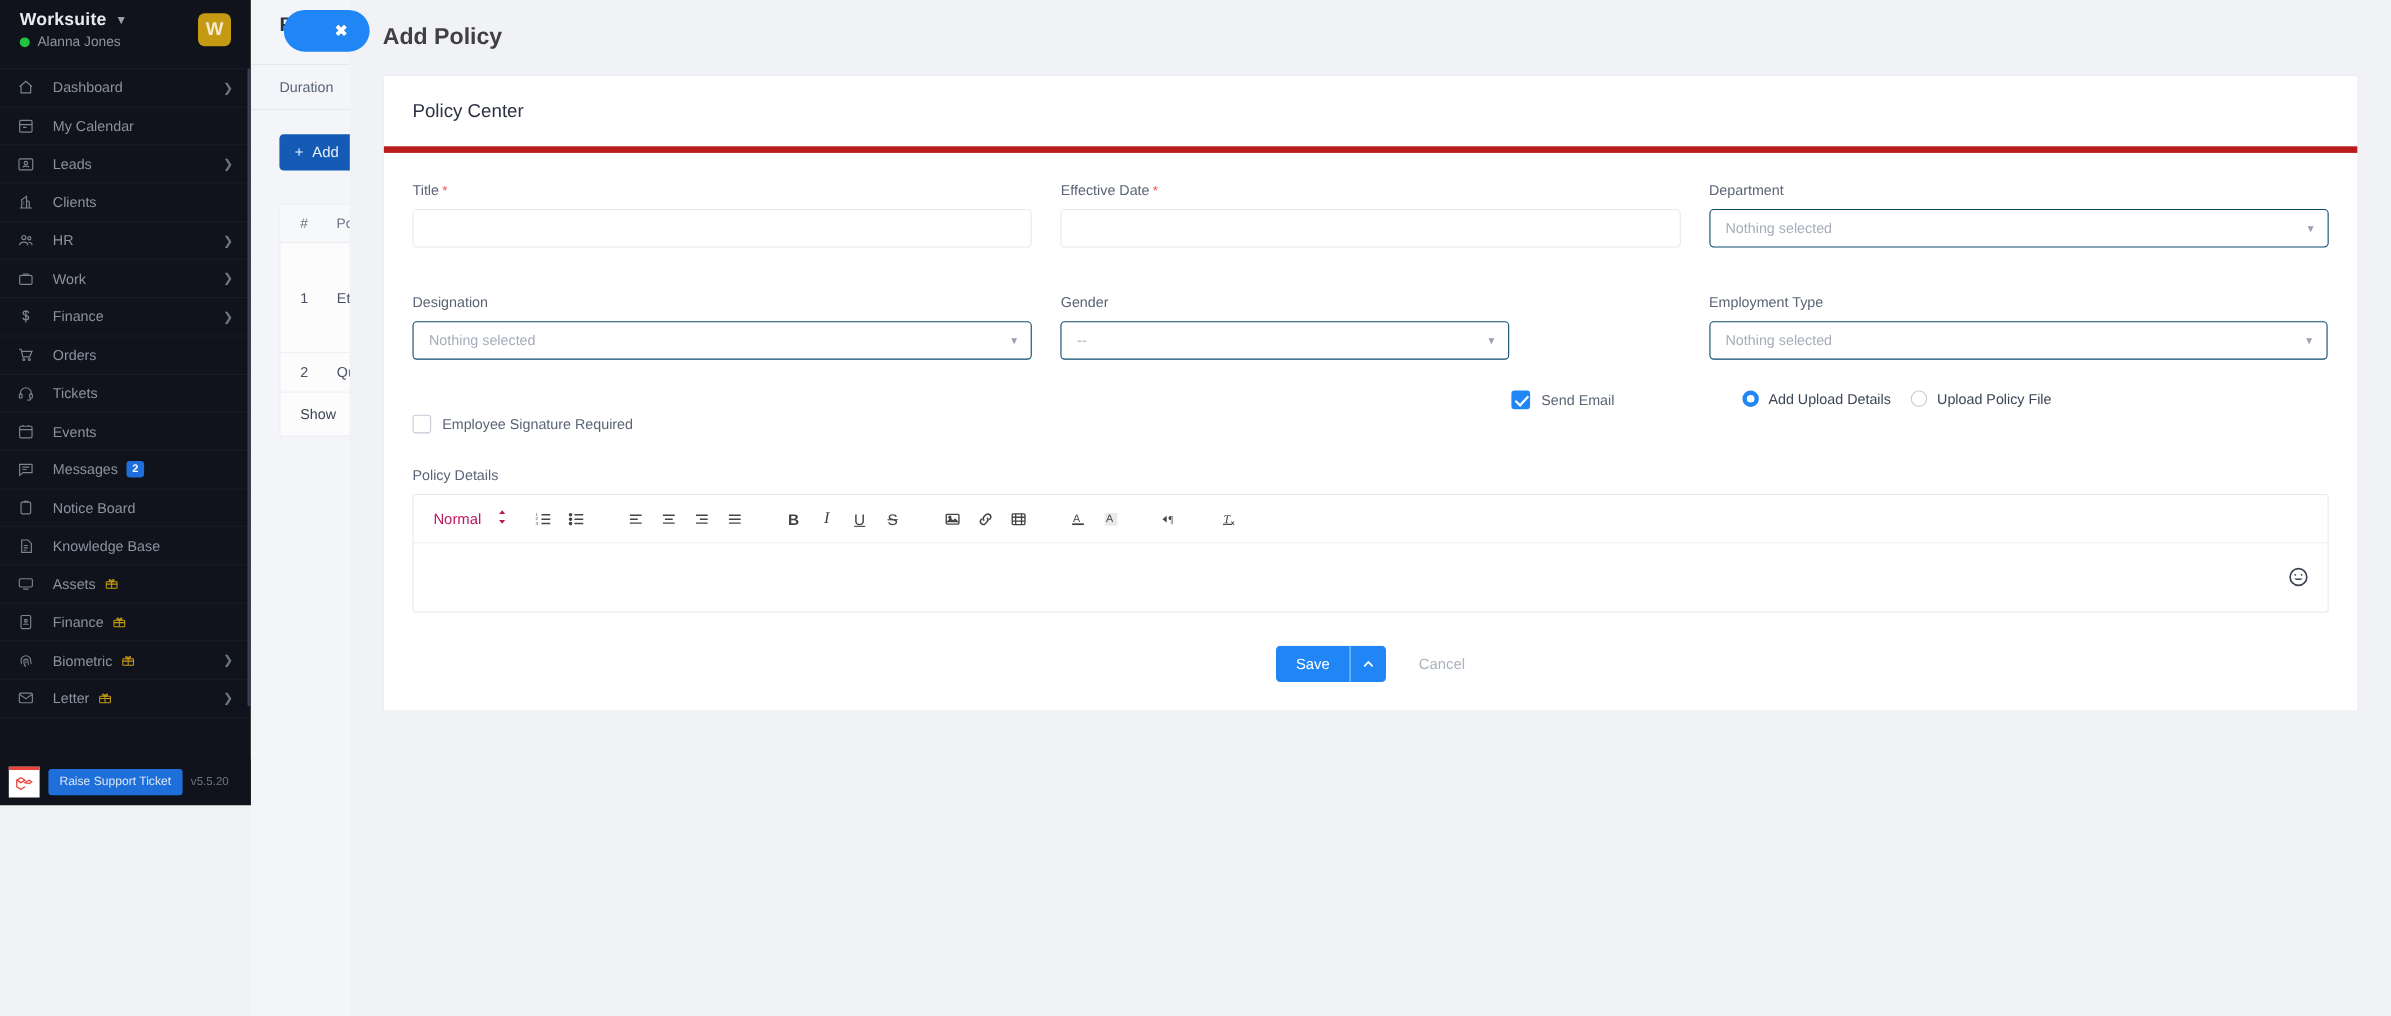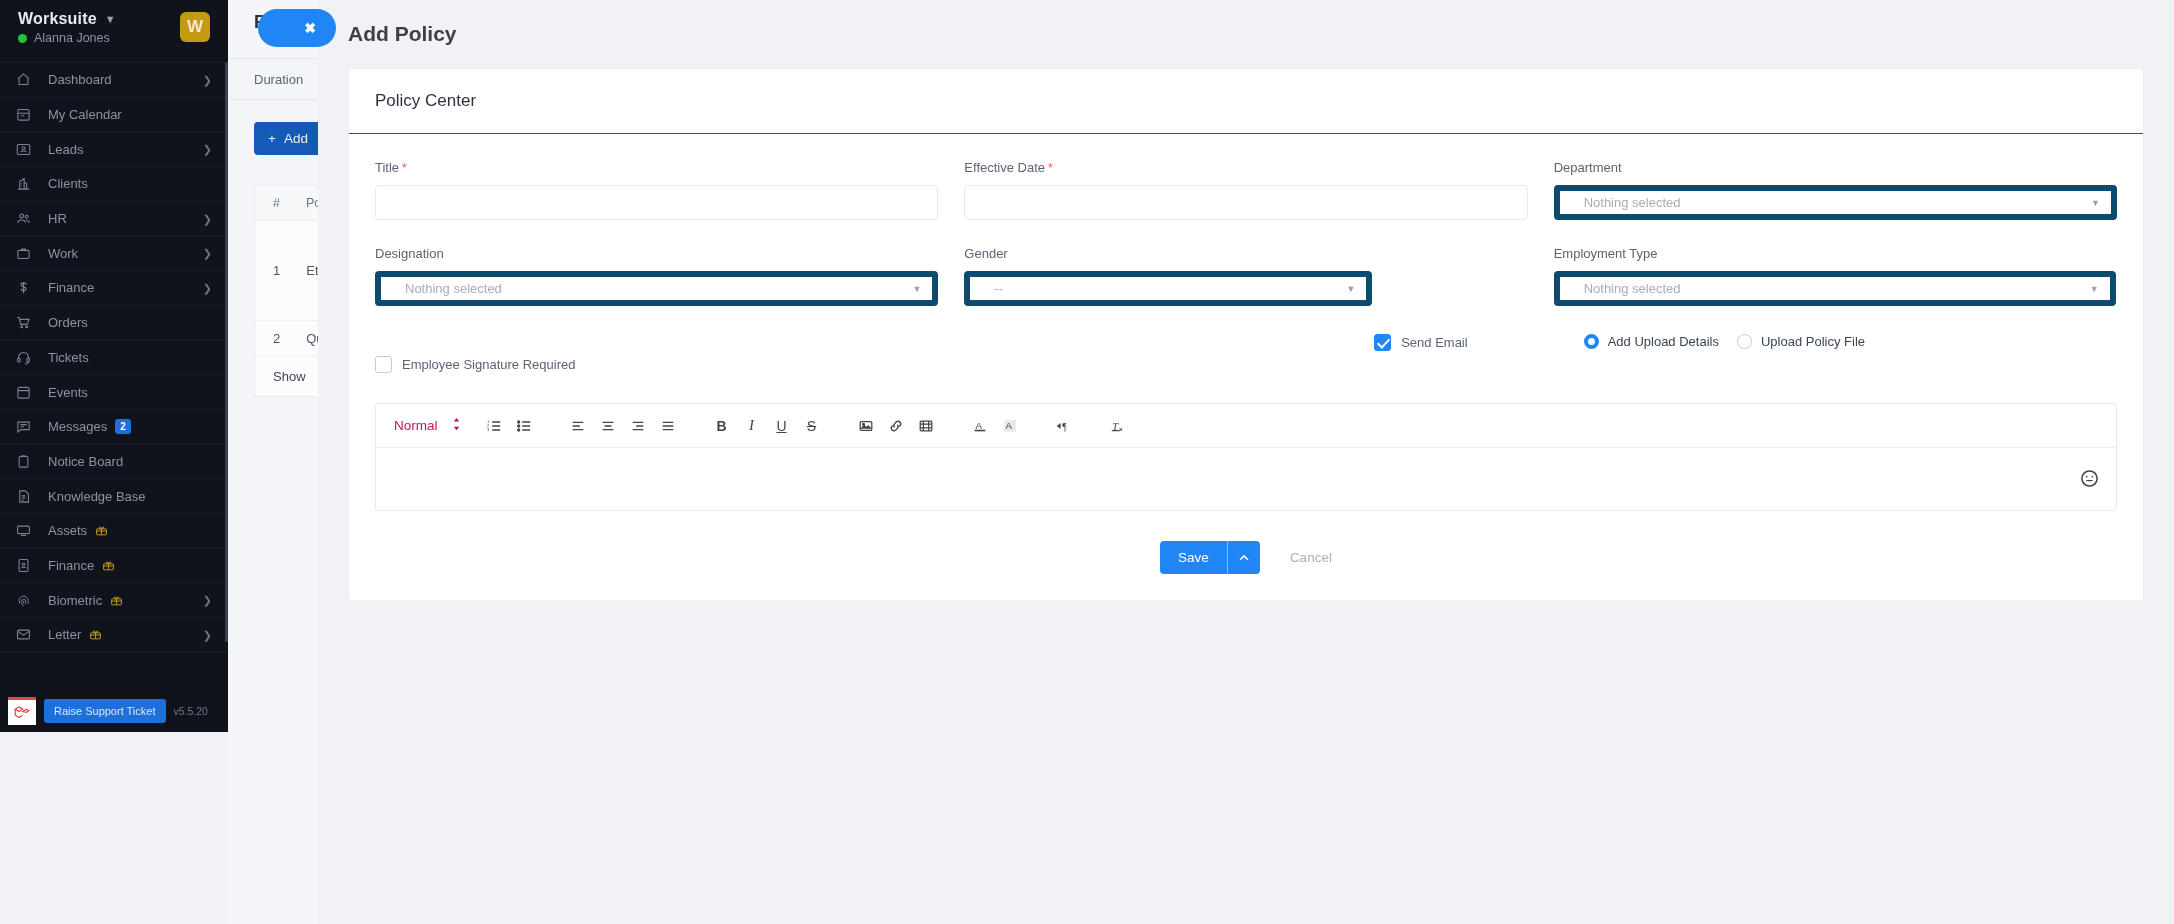--- a/index.html
+++ b/index.html
@@ -134,41 +134,41 @@
     padding-right: 20px; font-size: 14px; font-weight: bold;
     z-index: 30;
   }
 
   .card {
     margin: 0 30px; background: #fff; border-radius: 3px;
     border: 1px solid #eceef2;
   }
   .card-head {
     padding: 22px 26px; font-size: 17px; color: #2b3140;
-    border-bottom: 1px solid #b91c1c;
+    border-bottom: 6px solid #b91c1c;
   }
   .card-body { padding: 26px 26px 8px 26px; }
 
   .form-row { display: flex; gap: 26px; }
   .col { flex: 1 1 0; min-width: 0; margin-bottom: 6px; }
   .f-label {
     font-size: 13px; color: #5a6475; margin-bottom: 10px; display: block;
   }
   .req { color: #f6574d; font-size: 12px; margin-left: 3px; }
   .f-input {
     width: 100%; height: 35px;
     border: 1px solid #e6e9ef; border-radius: 4px;
     background: #fff; font-size: 13px; color: #3b4455;
     padding: 0 12px; outline: none;
     font-family: "Liberation Sans", sans-serif;
   }
   .f-select {
     width: 100%; height: 35px;
-    border: 6px solid #0c4a6e; border-radius: 4px; background: #fff;
-    display: flex; align-items: center; padding: 0 24px;
+    border: 1px solid #0c4a6e; border-radius: 4px; background: #fff;
+    display: flex; align-items: center; padding: 0 14px;
     font-size: 13px; color: #a6adba; position: relative;
   }
   .f-select .caret {
     position: absolute; right: 11px; top: 50%; transform: translateY(-50%);
     color: #98a0ad; font-size: 9px;
   }
   .narrow { max-width: 408px; }
 
   .opts-row {
     display: flex; align-items: flex-start; margin-top: 22px; gap: 26px;
@@ -553,21 +553,21 @@
           </div>
           <div class="col">
             <label class="f-label">Department</label>
             <div class="f-select">
               <span>Nothing selected</span>
               <span class="caret">▼</span>
             </div>
           </div>
         </div>
 
-        <div class="form-row" style="margin-top:20px">
+        <div class="form-row" style="margin-top:36px">
           <div class="col">
             <label class="f-label">Designation</label>
             <div class="f-select">
               <span>Nothing selected</span>
               <span class="caret">▼</span>
             </div>
           </div>
           <div class="col">
             <label class="f-label">Gender</label>
             <div class="f-select narrow">
@@ -605,20 +605,21 @@
               </div>
               <div class="rd-wrap">
                 <span class="rdo"></span>
                 <span class="rd-label">Upload Policy File</span>
               </div>
             </div>
           </div>
         </div>
 
         <div class="editor-block">
+          <label class="f-label">Policy Details</label>
           <div class="editor-shell">
             <div class="qtoolbar">
 
               <div class="qpicker">
                 <span>Normal</span>
                 <span>
                   <svg width="9" height="14" viewBox="0 0 10 16" fill="currentColor">
                       <path d="M5 1l3.2 4H1.8zM5 15l3.2-4H1.8z"></path>
                     </svg>
                 </span>

